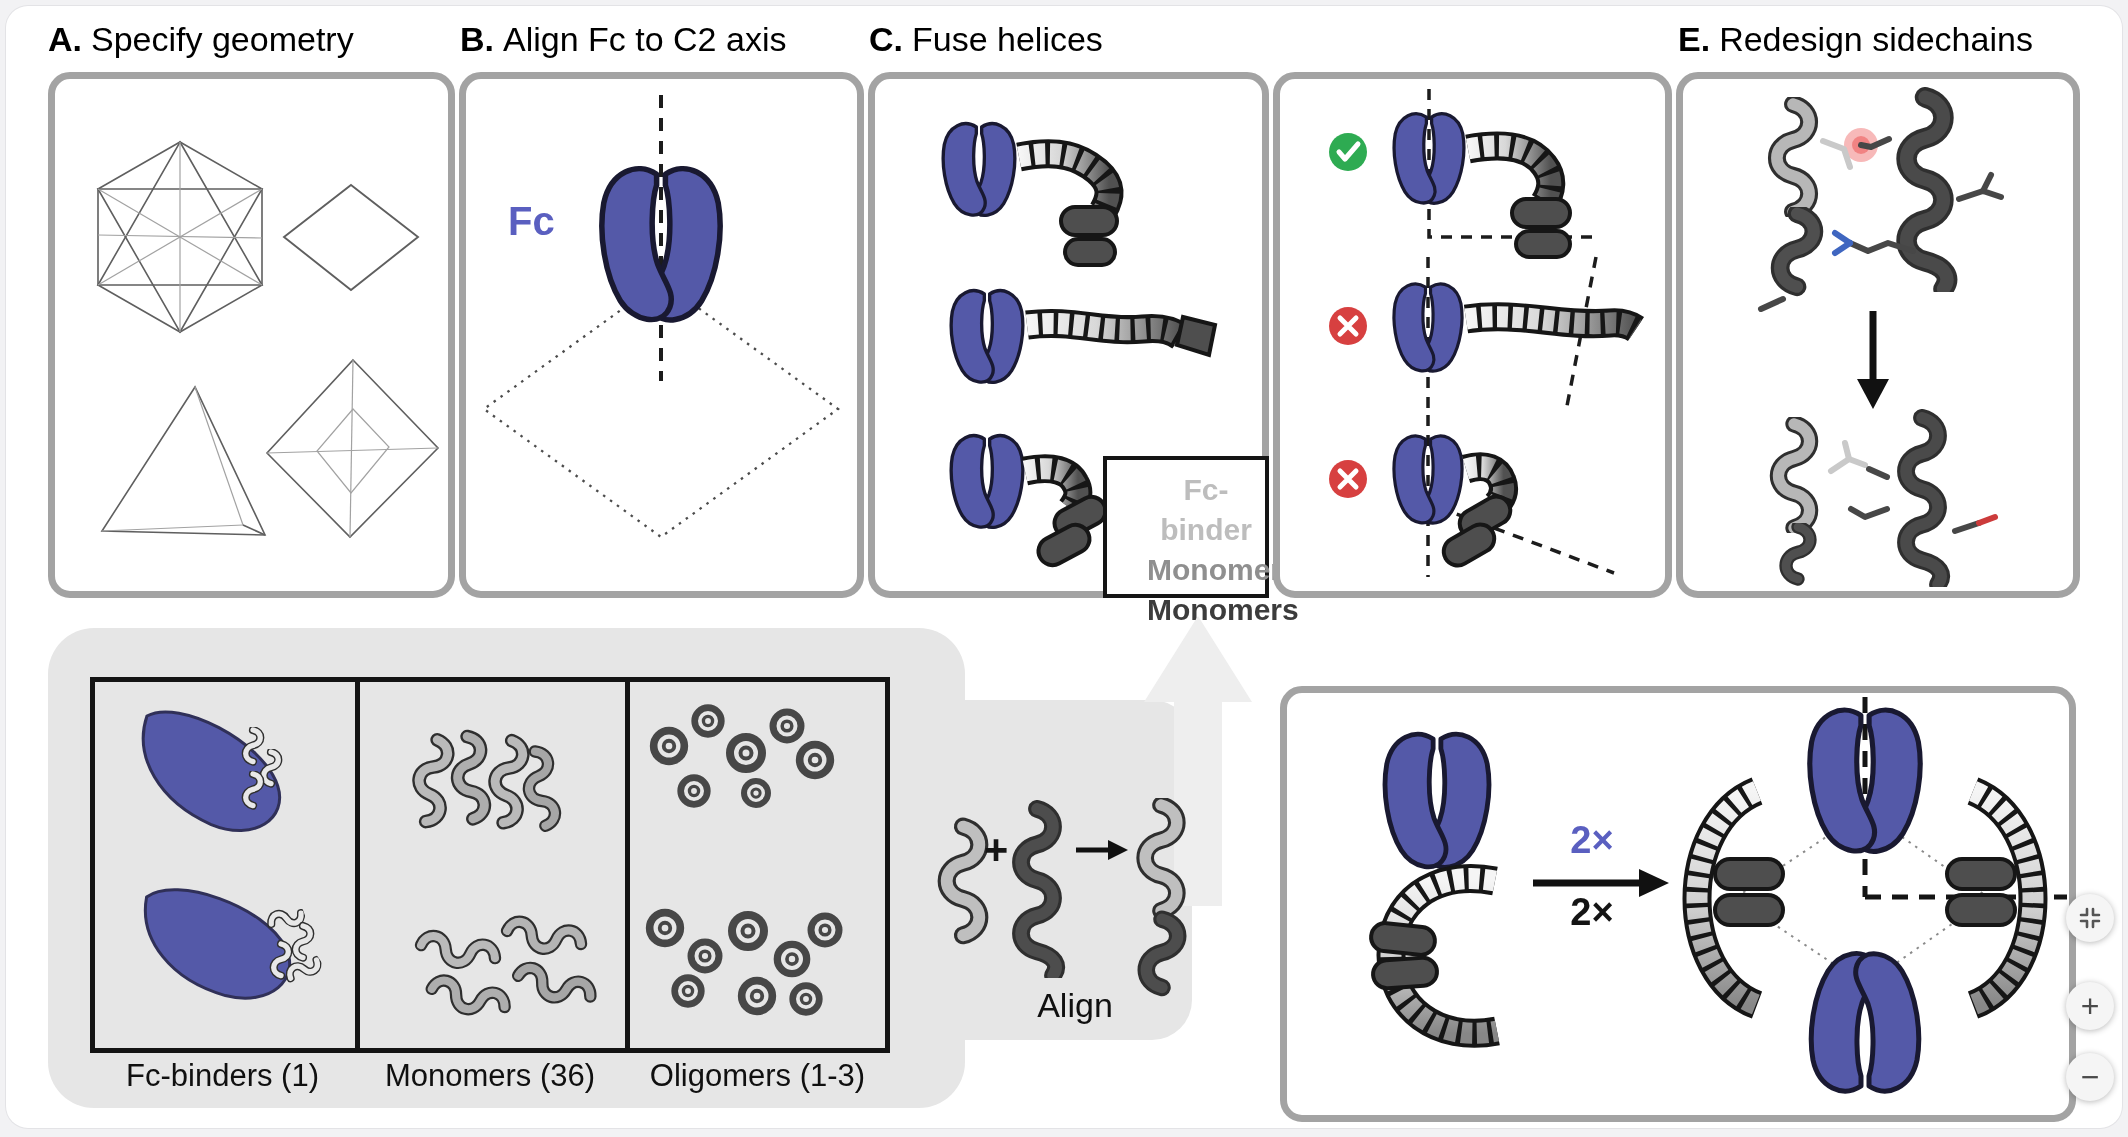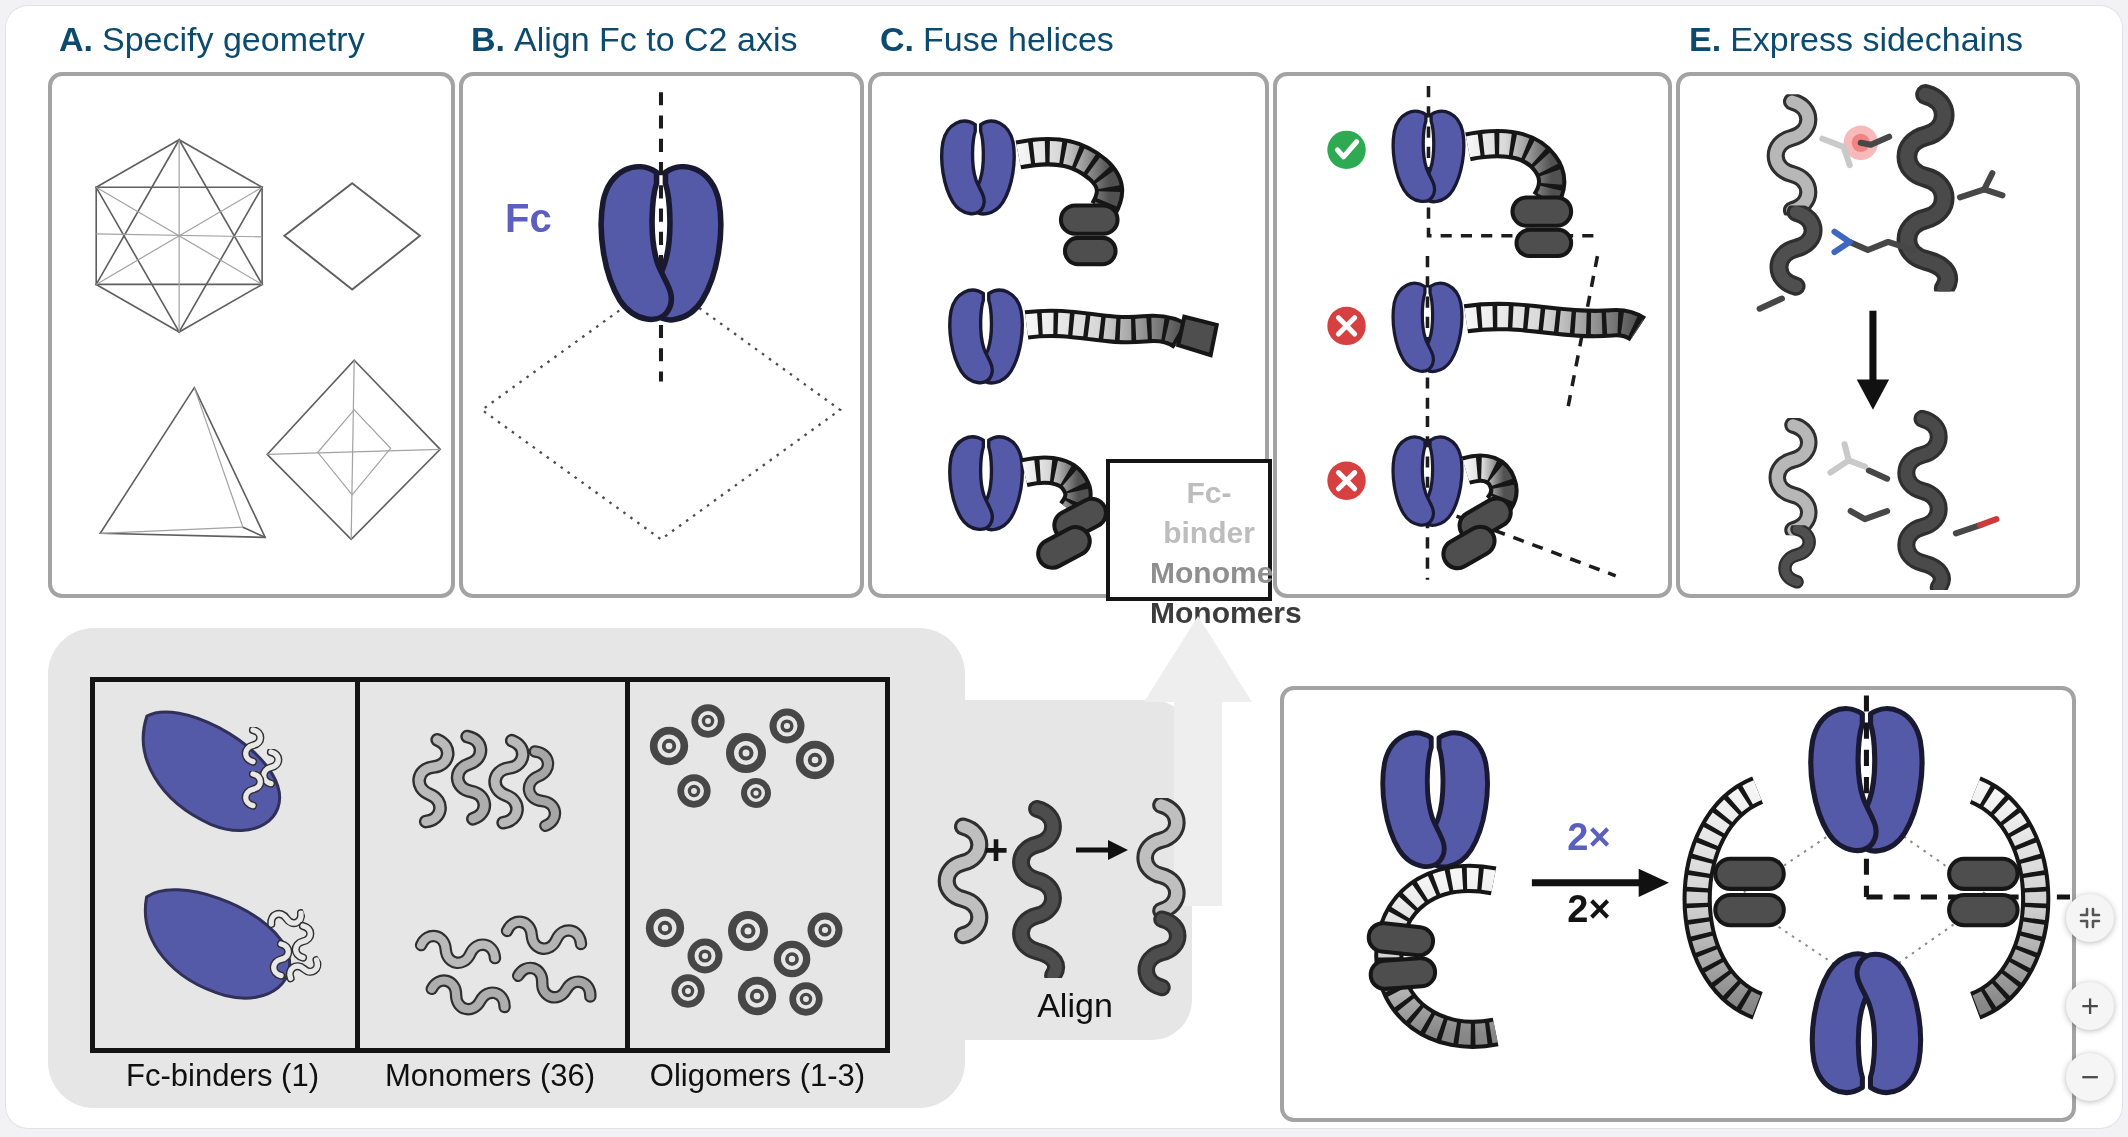--- a/index.html
+++ b/index.html
@@ -1,21 +1,21 @@
 <!DOCTYPE html>
 <html><head>
 <meta charset="utf-8">
 <style>
   html,body{margin:0;padding:0;background:#f2f2f4;font-family:"Liberation Sans","DejaVu Sans",sans-serif;}
   .canvas{position:relative;width:2128px;height:1137px;overflow:hidden;background:#f2f2f4;}
   .card{position:absolute;left:6px;top:6px;width:2116px;height:1122px;background:#fff;border-radius:22px;
         box-shadow:0 0 0 1px #e3e3e6;}
-  .ptitle{position:absolute;font-size:34px;color:#0c4a6e;white-space:nowrap;margin-left:11px;}
+  .ptitle{position:absolute;font-size:34px;color:#000000;white-space:nowrap;}
   .ptitle b{font-weight:700;margin-right:9px;}
-  .panel{position:absolute;background:#fff;border:4px solid #a3a3a3;border-radius:14px;box-sizing:border-box;}
+  .panel{position:absolute;background:#fff;border:7px solid #a3a3a3;border-radius:22px;box-sizing:border-box;}
   .psvg{position:absolute;left:0;top:0;width:100%;height:100%;}
   .wire{stroke:#5f5f5f;stroke-width:1.6;fill:none;}
   .wire2{stroke:#a2a2a2;stroke-width:1.2;fill:none;}
   .dash{stroke:#1c1c1c;stroke-width:4;fill:none;stroke-dasharray:13 10;}
   .dashf{stroke:#141414;stroke-width:5;fill:none;stroke-dasharray:16 11;}
   .dot{stroke:#4c4c4c;stroke-width:2.3;fill:none;stroke-dasharray:2.5 6;}
   .dotl{stroke:#8a8a8a;stroke-width:2;fill:none;stroke-dasharray:2.5 5.5;}
   .seg-o{fill:none;stroke:#161616;stroke-width:29;}
   .seg-f{fill:none;stroke-width:21;stroke-dasharray:11 4.5;}
   .cap{fill:#4e4e4e;stroke:#161616;stroke-width:4;}
@@ -84,21 +84,21 @@
   <div class="ptitle" style="left:48px;top:20px">
     <b>A.</b><span>Specify geometry</span>
   </div>
   <div class="ptitle" style="left:460px;top:20px">
     <b>B.</b><span>Align Fc to C2 axis</span>
   </div>
   <div class="ptitle" style="left:869px;top:20px">
     <b>C.</b><span>Fuse helices</span>
   </div>
   <div class="ptitle" style="left:1678px;top:20px">
-    <b>E.</b><span>Express sidechains</span>
+    <b>E.</b><span>Redesign sidechains</span>
   </div>
 
   <div class="panel" style="left:48px;top:72px;width:407px;height:526px">
     <svg class="psvg" viewBox="0 0 393 512">
       <g>
         <polygon class="wire" points="125,63 207,110 207,206 125,253 43,206 43,110"></polygon>
         <polygon class="wire" points="125,63 207,206 43,206"></polygon>
         <polygon class="wire" points="125,253 207,110 43,110"></polygon>
         <line class="wire2" x1="125" y1="63" x2="125" y2="253"></line>
         <line class="wire2" x1="207" y1="110" x2="43" y2="206"></line>

